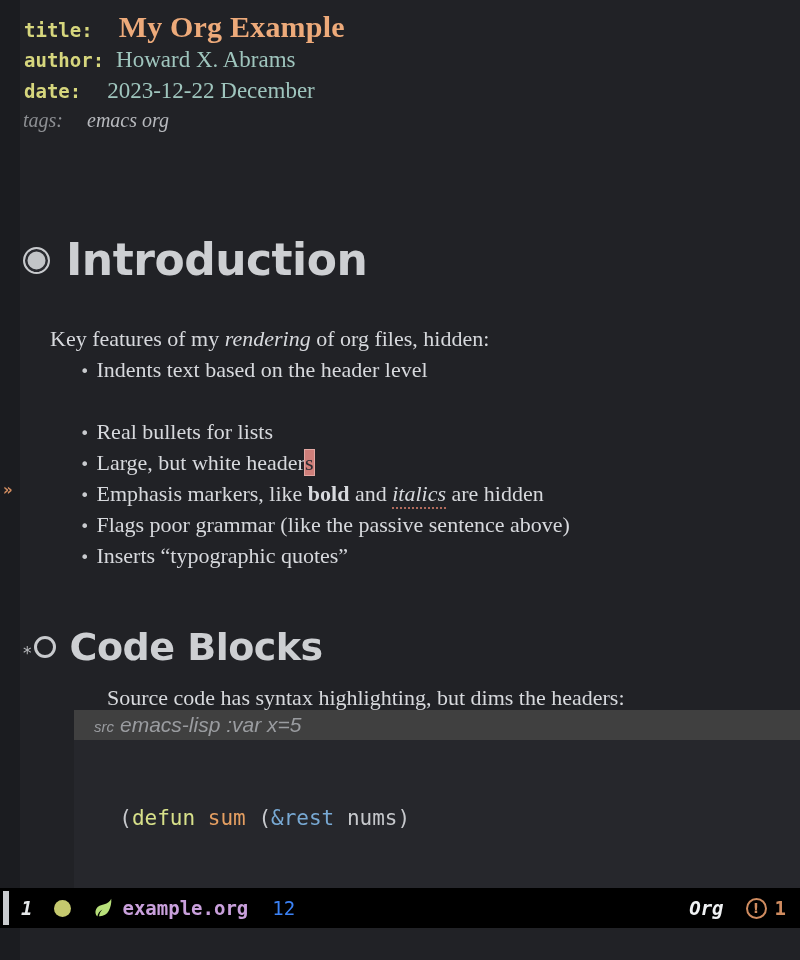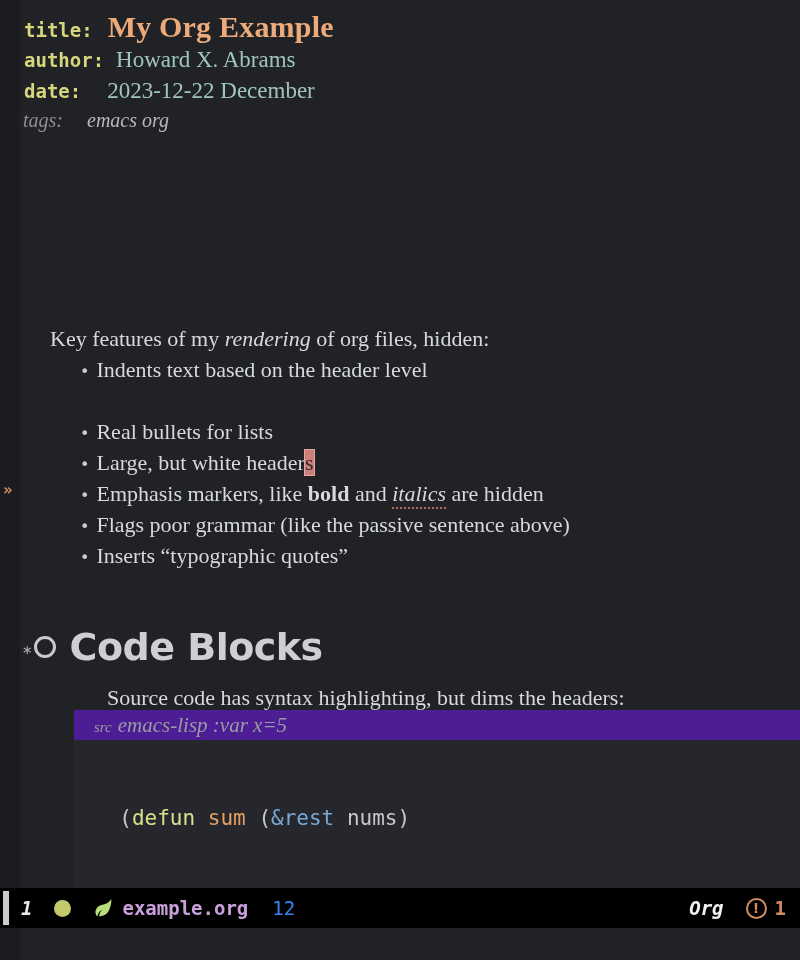--- a/index.html
+++ b/index.html
@@ -195,23 +195,23 @@
     outline: 1px solid #e3a7a2;
   }
 
   
   .src-wrap {
     position: absolute;
     left: 54px;
     width: 726px;
   }
   .src-head, .src-foot {
-    background: #4c1d95;
+    background: #404040;
     color: #9a9ca0;
-    font-family: Liberation Serif, serif;
+    font-family: Liberation Sans, sans-serif;
     font-style: italic;
     white-space: nowrap;
     padding-left: 20px;
     box-sizing: border-box;
   }
   .src-head { height: 30px; line-height: 30px; font-size: 21px; }
   .src-kw {
     font-size: 15px;
     font-style: italic;
     color: #9a9ca0;
@@ -340,39 +340,43 @@
 <div id="frame">
 
   <div class="fringe">
     <div class="fringe-marker" style="top:483px;">»</div>
   </div>
 
   <div class="buffer">
 
     <div class="kwline" style="left:4px; top:12px;">
       <span class="kw-label">title:</span>
-      <span class="kw-title-val" style="margin-left:11px;">My Org Example</span>
+      <span class="kw-title-val" style="margin-left:22px;">My Org Example</span>
     </div>
 
     <div class="kwline" style="left:4px; top:48px;">
       <span class="kw-label">author:</span>
       <span class="kw-val" style="margin-left:8px;">Howard X. Abrams</span>
     </div>
 
     <div class="kwline" style="left:4px; top:79px;">
       <span class="kw-label">date:</span>
       <span class="kw-val" style="margin-left:22px;">2023-12-22 December</span>
     </div>
 
     <div class="kwline" style="left:3px; top:110px;">
       <span class="kw-tags-label">tags:</span>
       <span class="kw-tags-val" style="margin-left:20px;">emacs org</span>
     </div>
 
 
+    <div class="heading" style="left:3px; top:238px;">
+      <span class="bullet-l1"></span>
+      <span class="h1-text">Introduction</span>
+    </div>
 
     <div class="listline" style="left:30px; top:328px;">
       <span>Key features of my </span><span class="em-ital">rendering</span><span> of org files, hidden:</span>
     </div>
 
     <div class="listline" style="left:60px; top:359px;">
       <span class="listbullet">•</span><span>Indents text based on the header level</span>
     </div>
 
 

